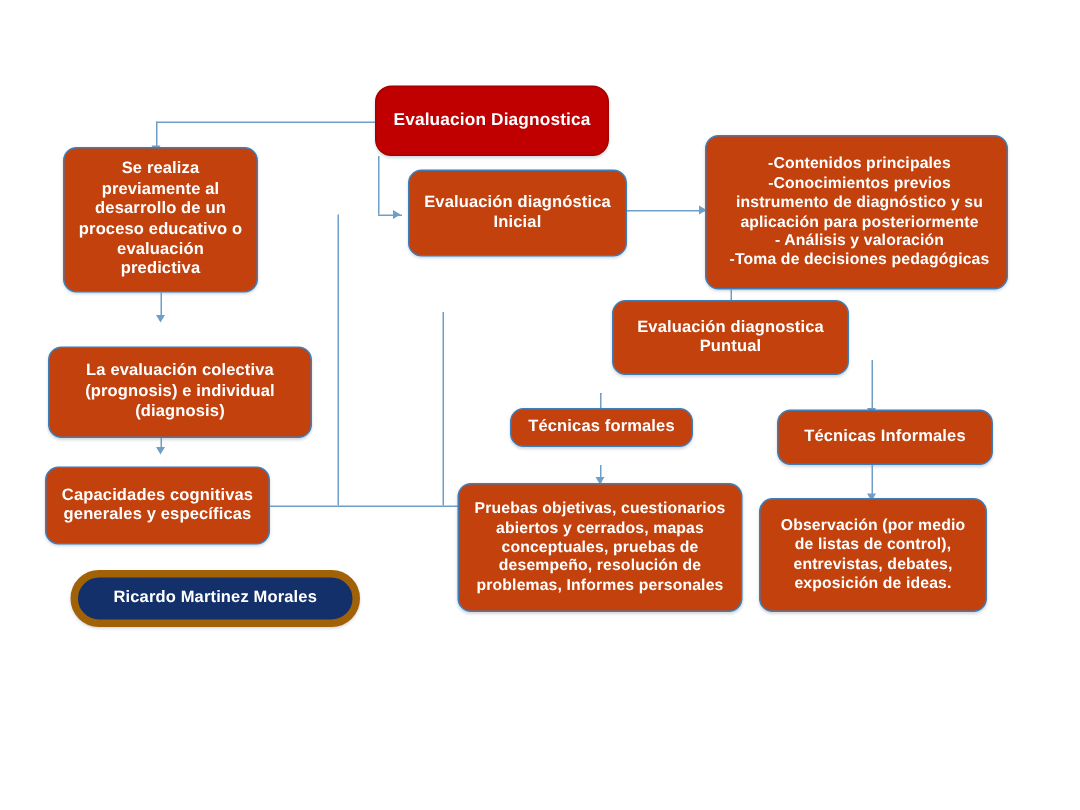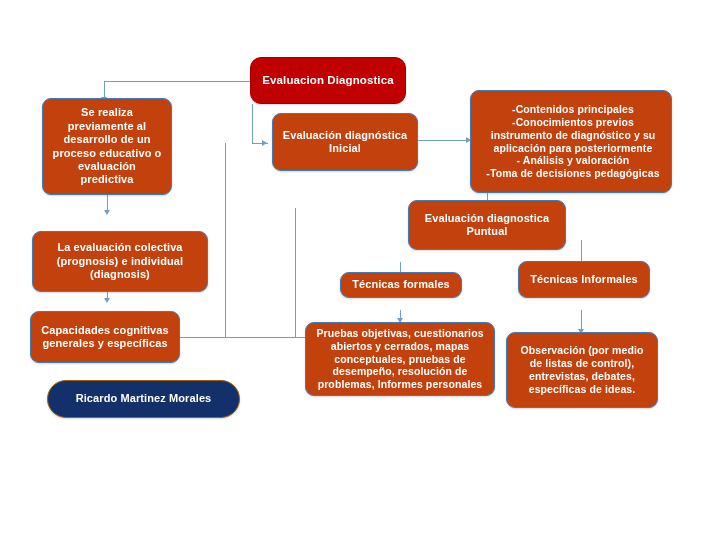--- a/index.html
+++ b/index.html
@@ -37,21 +37,21 @@
     background: #c2410c;
     border: 1px solid #3f7db8;
   }
   .node.red {
     background: #c00000;
     border: 1px solid #a50000;
     border-radius: 11px;
   }
   .node.navy {
     background: #14306b;
-    border: 1px solid #a16207;
+    border: 5px solid #a16207;
     border-radius: 19px;
   }
   .node .txt {
     display: block;
     width: 100%;
     white-space: pre-line;
   }
   .node.bullets {
     align-items: center;
     justify-content: flex-start;
@@ -172,32 +172,32 @@
 
   <div class="node blue" style="left:408px; top:200px; width:158px; height:50px; font-size:11px;">
     <span class="txt">Evaluación diagnostica
 Puntual</span>
   </div>
 
   <div class="node blue" style="left:340px; top:272px; width:122px; height:26px; font-size:11px;">
     <span class="txt">Técnicas formales</span>
   </div>
 
-  <div class="node blue" style="left:518px; top:261px; width:132px; height:37px; font-size:11px;">
+  <div class="node blue" style="left:518px; top:273px; width:144px; height:37px; font-size:11px;">
     <span class="txt">Técnicas Informales</span>
   </div>
 
-  <div class="node blue" style="left:305px; top:322px; width:190px; height:74px; font-size:10.5px;">
+  <div class="node blue" style="left:305px; top:322px; width:190px; height:86px; font-size:10.5px;">
     <span class="txt">Pruebas objetivas, cuestionarios
 abiertos y cerrados, mapas
 conceptuales, pruebas de
 desempeño, resolución de
 problemas, Informes personales</span>
   </div>
 
   <div class="node blue" style="left:506px; top:332px; width:152px; height:76px; font-size:10.5px;">
     <span class="txt">Observación (por medio
 de listas de control),
 entrevistas, debates,
-específicas de ideas.</span>
+exposición de ideas.</span>
   </div>
 
 </div>
 
 </body></html>

